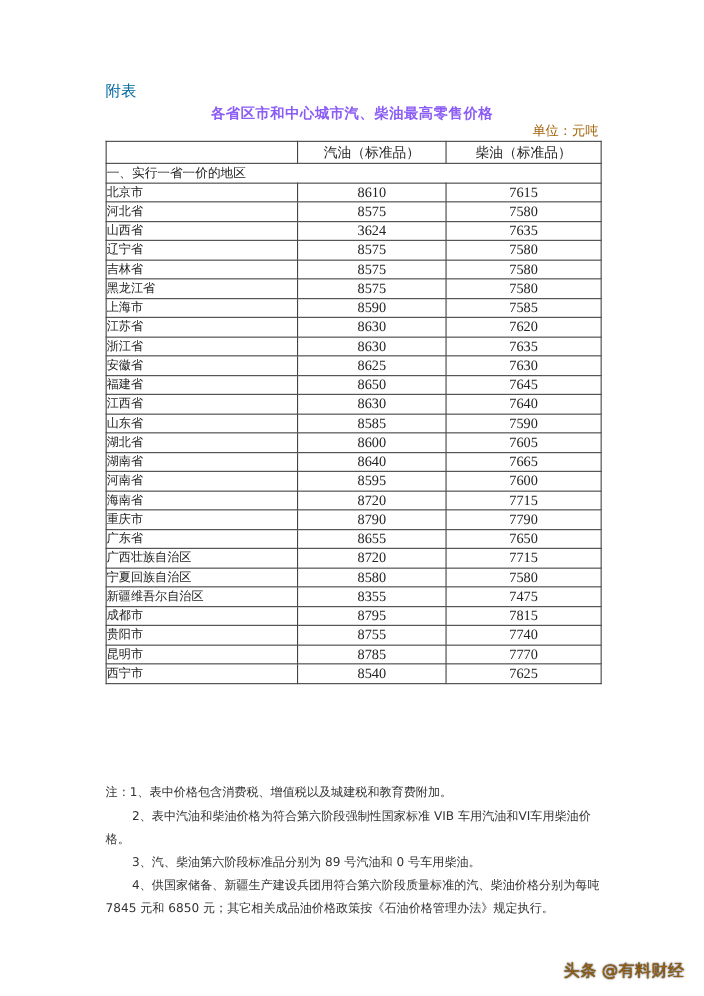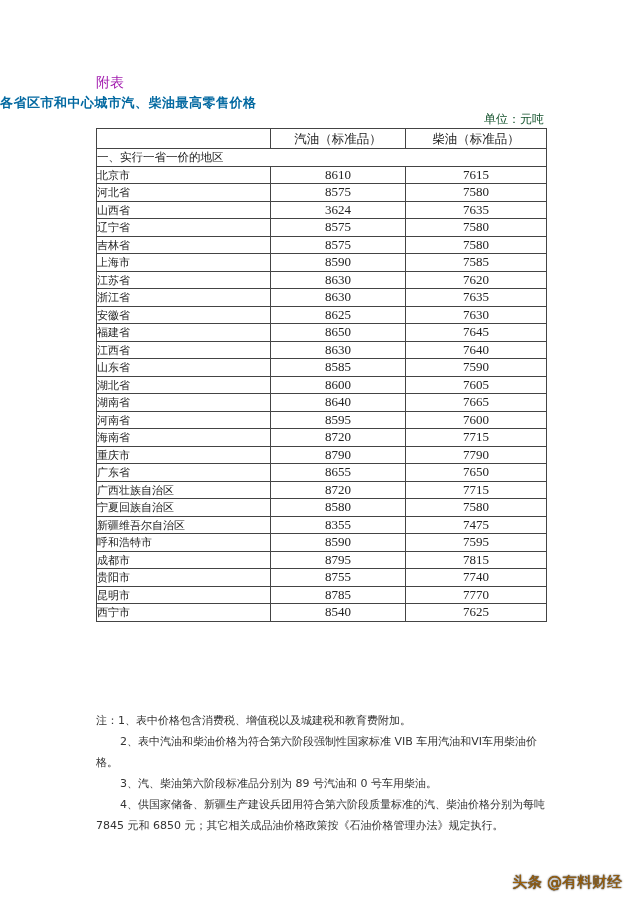--- a/index.html
+++ b/index.html
@@ -1,23 +1,23 @@
 <!DOCTYPE html>
 <html><head>
 <meta charset="utf-8">
 <style>
   html, body { margin: 0; padding: 0; }
   body {
     width: 640px; height: 905px; background: #ffffff; position: relative;
     font-family: "DejaVu Serif", "Liberation Serif", serif; color: #222;
     overflow: hidden;
   }
-  .appendix { position: absolute; left: 96px; top: 74px; font-size: 14px; font-family: "DejaVu Sans", sans-serif; color: #a21caf; }
-  .title { position: absolute; left: 0; width: 640px; top: 94px; text-align: left; font-size: 13px; font-weight: bold; font-family: "DejaVu Sans", sans-serif; color: #0369a1; letter-spacing: 0.5px; }
-  .unit { position: absolute; right: 96px; top: 111px; font-size: 12px; font-family: "DejaVu Sans", sans-serif; color: #14532d; }
+  .appendix { position: absolute; left: 96px; top: 74px; font-size: 14px; font-family: "DejaVu Sans", sans-serif; color: #0369a1; }
+  .title { position: absolute; left: 0; width: 640px; top: 94px; text-align: center; font-size: 13px; font-weight: bold; font-family: "DejaVu Sans", sans-serif; color: #8b5cf6; letter-spacing: 0.5px; }
+  .unit { position: absolute; right: 96px; top: 111px; font-size: 12px; font-family: "DejaVu Sans", sans-serif; color: #a16207; }
   table.prices {
     position: absolute; left: 96px; top: 128px; width: 450px;
     border-collapse: collapse; table-layout: fixed;
     font-size: 12px;
   }
   table.prices td, table.prices th {
     border: 1px solid #444; padding: 0; height: 16.5px; line-height: 16px;
     font-weight: normal; white-space: nowrap; overflow: hidden;
   }
   table.prices th { height: 19px; font-family: "DejaVu Sans", sans-serif; font-size: 12.5px; text-align: center; }
@@ -69,20 +69,25 @@
         <td class="num">3624</td>
         <td class="num">7635</td>
       </tr>
       <tr>
         <td class="region">辽宁省</td>
         <td class="num">8575</td>
         <td class="num">7580</td>
       </tr>
       <tr>
         <td class="region">吉林省</td>
+        <td class="num">8575</td>
+        <td class="num">7580</td>
+      </tr>
+      <tr>
+        <td class="region">黑龙江省</td>
         <td class="num">8575</td>
         <td class="num">7580</td>
       </tr>
       <tr>
         <td class="region">上海市</td>
         <td class="num">8590</td>
         <td class="num">7585</td>
       </tr>
       <tr>
         <td class="region">江苏省</td>
@@ -153,25 +158,20 @@
         <td class="region">宁夏回族自治区</td>
         <td class="num">8580</td>
         <td class="num">7580</td>
       </tr>
       <tr>
         <td class="region">新疆维吾尔自治区</td>
         <td class="num">8355</td>
         <td class="num">7475</td>
       </tr>
       <tr>
-        <td class="region">呼和浩特市</td>
-        <td class="num">8590</td>
-        <td class="num">7595</td>
-      </tr>
-      <tr>
         <td class="region">成都市</td>
         <td class="num">8795</td>
         <td class="num">7815</td>
       </tr>
       <tr>
         <td class="region">贵阳市</td>
         <td class="num">8755</td>
         <td class="num">7740</td>
       </tr>
       <tr>

